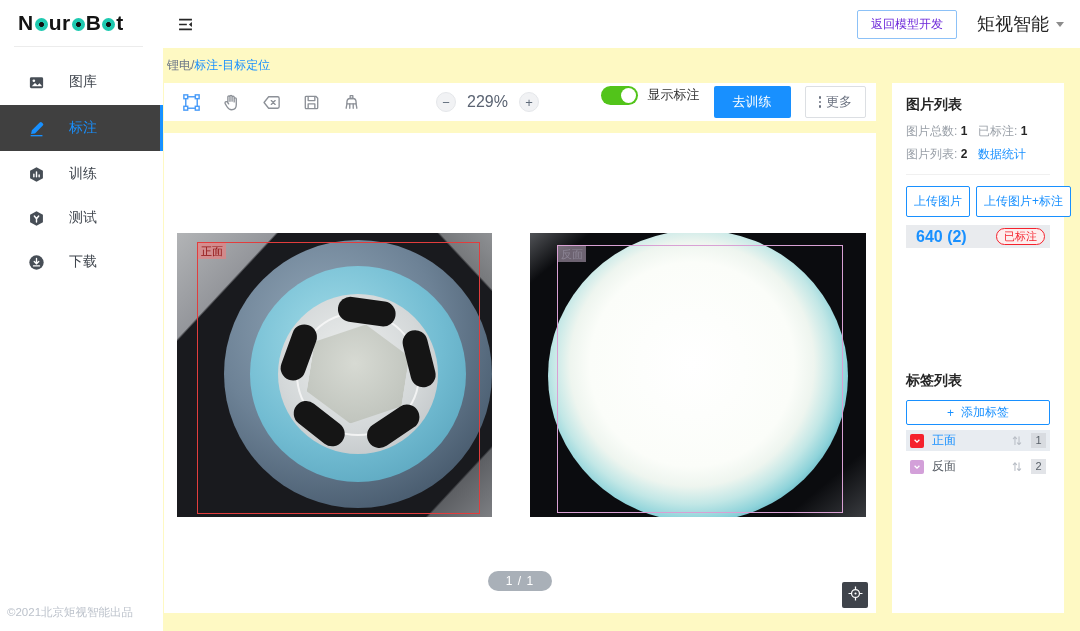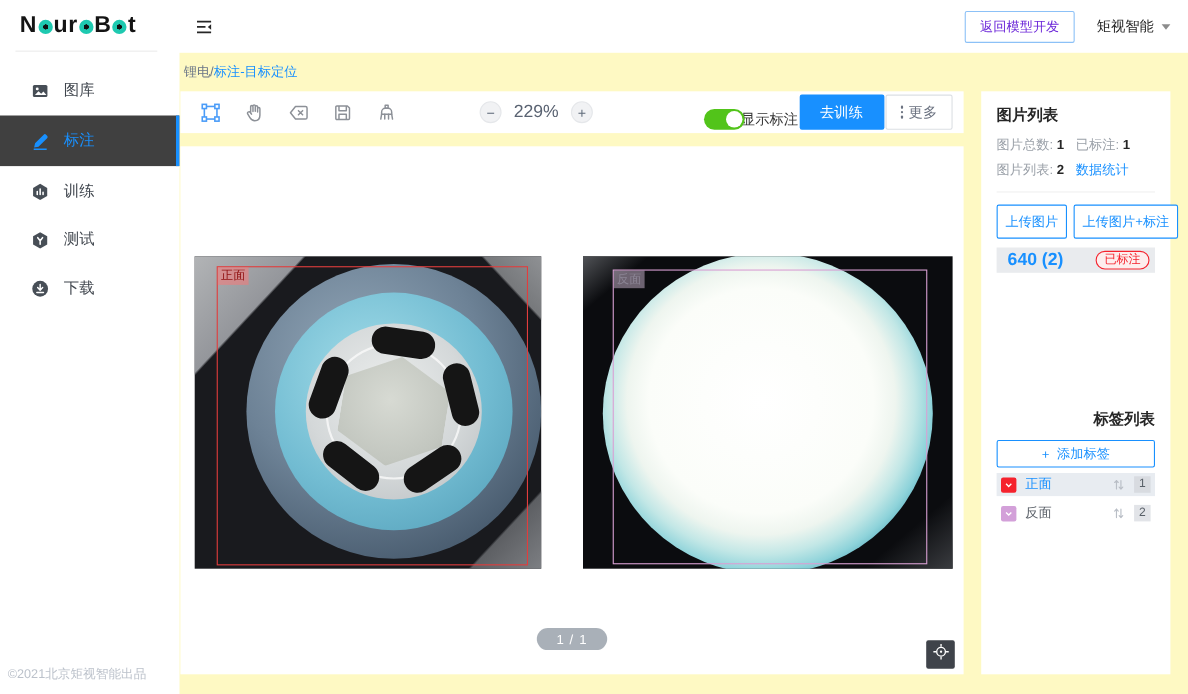--- a/index.html
+++ b/index.html
@@ -7,55 +7,55 @@
   body { font-family:"Liberation Sans","DejaVu Sans",sans-serif; background:#edf2fb; }
   .app { width:1080px; height:631px; display:flex; background:#fff; }
 
   
   .sidebar { flex:0 0 163px; background:#fff; display:flex; flex-direction:column; z-index:2; }
   .logo-wrap { height:47px; margin:0 20px 0 14px; border-bottom:1px solid #ececec; display:flex; align-items:center; }
   .logo { font-weight:bold; font-size:21px; color:#141414; letter-spacing:.5px; display:flex; align-items:center; padding-left:4px; }
   .gear { width:13px; height:13px; border-radius:50%; display:inline-block; margin:2px 1px 0;
           background:radial-gradient(circle,#101010 0 24%,#1ec9b0 27% 100%); }
   .menu { padding-top:14px; }
-  .menu-item { height:42px; display:flex; align-items:center; gap:13px; padding-left:28px;
+  .menu-item { height:42px; display:flex; align-items:center; gap:24px; padding-left:28px;
                font-size:14px; color:#40464e; cursor:pointer; position:relative; margin-bottom:2px; }
   .menu-item .mi { color:#474e56; display:flex; }
   .menu-item.active { background:#404040; color:#1890ff; height:46px; }
   .menu-item.active .mi { color:#1890ff; }
   .menu-item.active::after { content:''; position:absolute; right:0; top:0; bottom:0; width:3px; background:#1890ff; }
   .sidebar-footer { margin-top:auto; padding:8px 6px 11px 7px; font-size:11.5px; color:#bcc2cb; }
 
   
   .right-side { flex:1; display:flex; flex-direction:column; min-width:0; }
   .topbar { flex:0 0 48px; background:#fff; display:flex; align-items:center; padding:0 16px 0 8px; }
   .fold-btn { color:#262626; cursor:pointer; padding:4px 6px; display:flex; }
   .topbar-right { margin-left:auto; display:flex; align-items:center; gap:20px; }
   .back-btn { border:1px solid #8cc1f7; color:#6d28d9; background:#fff; font-size:12px;
               padding:5px 13px; border-radius:2px; cursor:pointer; }
-  .account { font-size:13px; color:#262626; display:flex; align-items:center; gap:7px; cursor:pointer; }
+  .account { font-size:18px; color:#262626; display:flex; align-items:center; gap:7px; cursor:pointer; }
   .caret { width:0; height:0; border-left:4px solid transparent; border-right:4px solid transparent; border-top:5px solid #8c8c8c; }
 
   .content { flex:1; background:#fef9c3; display:flex; flex-direction:column; min-height:0; }
   .breadcrumb { padding:9px 16px 7px 4px; font-size:12px; color:#6b7687; }
   .crumb-page { color:#1890ff; cursor:pointer; }
   .main-row { flex:1; display:flex; gap:16px; padding:0 16px 18px 1px; min-height:0; }
   .work-col { width:712px; display:flex; flex-direction:column; min-height:0; }
 
   
   .toolbar { background:#fff; height:38px; flex:0 0 38px; display:flex; align-items:center;
              padding:0 10px 0 17px; margin-top:2px; position:relative; }
   .tool-icons { display:flex; gap:19px; align-items:center; }
   .tool { color:#8c9097; cursor:pointer; display:flex; }
   .tool.active { color:#4a9cf8; }
   .zoom-group { position:absolute; left:272px; display:flex; align-items:center; gap:11px; }
   .zoom-btn { width:20px; height:20px; border-radius:50%; background:#f1f2f4; border:1px solid #e5e7ea;
               color:#5f6b7a; font-size:13px; line-height:1; display:flex; align-items:center; justify-content:center; cursor:pointer; }
   .zoom-text { font-size:16px; color:#5a6372; }
-  .toolbar-right { margin-left:auto; display:flex; align-items:flex-end; gap:1px; }
+  .toolbar-right { margin-left:auto; display:flex; align-items:flex-start; gap:14px; }
   .switch { width:37px; height:19px; border-radius:10px; background:#52c41a; position:relative; cursor:pointer; }
   .switch::after { content:''; position:absolute; top:2px; right:2px; width:15px; height:15px; border-radius:50%; background:#fff; }
   .switch-label { font-size:13px; color:#333; margin-left:-4px; }
   .train-btn { background:#1890ff; color:#fff; font-size:13px; padding:7px 19px; border-radius:2px; border:none; cursor:pointer; }
   .more-btn { background:#fff; border:1px solid #dcdfe3; color:#6b7280; font-size:13px;
               padding:6px 13px; border-radius:2px; cursor:pointer; display:flex; align-items:center; gap:5px; }
   .vdots { display:inline-flex; flex-direction:column; gap:2px; }
   .vdots i { width:2.5px; height:2.5px; background:#6b7280; border-radius:50%; }
 
   
@@ -111,21 +111,21 @@
                  padding:6px 7px; border-radius:2px; cursor:pointer; white-space:nowrap; }
   .select-box { margin-top:11px; border-top:1px solid #f0f0f0; border-bottom:1px solid #f0f0f0;
                 height:35px; display:flex; align-items:center; justify-content:space-between;
                 padding:0 6px 0 10px; color:#333; font-size:13px; cursor:pointer; }
   .chev { color:#b9bec6; display:flex; }
   .file-row { height:23px; display:flex; align-items:center; justify-content:space-between;
               background:#e9ebee; padding:0 5px 0 10px; margin-top:8px; cursor:pointer; }
   .file-name { color:#1890ff; font-weight:bold; font-size:16px; }
   .badge { border:1px solid #f5222d; color:#f5222d; background:#fdeeee; border-radius:9px;
            font-size:11px; padding:0 7px; line-height:15px; }
-  .labels-title { margin-top:124px; font-size:14px; font-weight:bold; color:#262626;text-align:right; }
+  .labels-title { margin-top:124px; font-size:14px; font-weight:bold; color:#262626; }
   .add-label-btn { margin-top:10px; width:100%; border:1px solid #1890ff; color:#1890ff; background:#fff;
                    height:25px; border-radius:2px; font-size:12px; cursor:pointer;
                    display:flex; align-items:center; justify-content:center; gap:7px; }
   .label-row { height:21px; display:flex; align-items:center; padding:0 4px; gap:8px; margin-top:5px; cursor:pointer; }
   .label-row.selected { background:#e8ecf1; }
   .swatch { width:14px; height:14px; border-radius:2px; display:flex; align-items:center; justify-content:center; cursor:pointer; }
   .swatch-front { background:#f5222d; }
   .swatch-back  { background:#d3a0d9; }
   .label-name { font-size:12px; color:#5a6068; flex:1; }
   .selected .label-name { color:#1890ff; }

